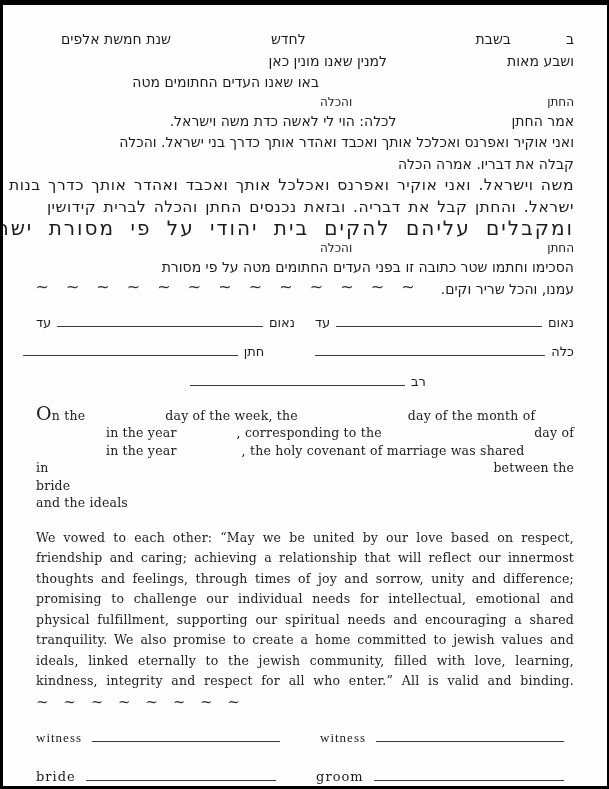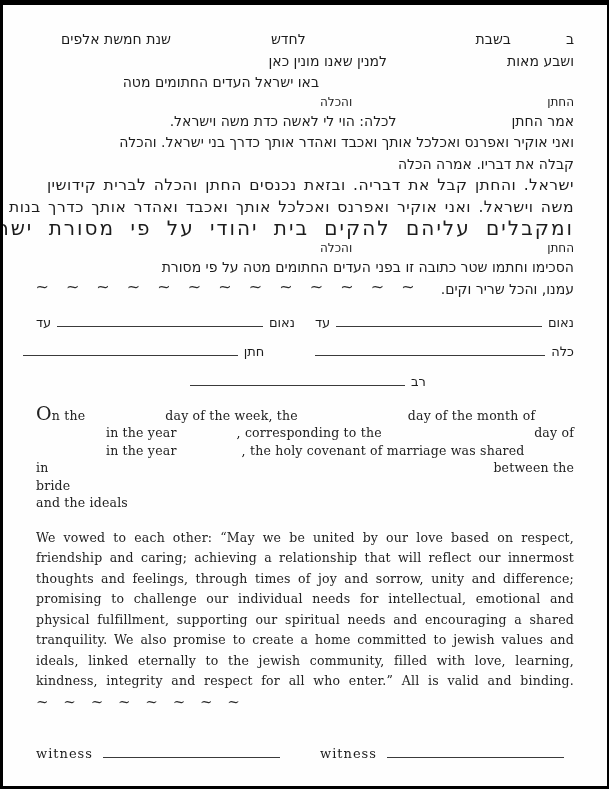--- a/index.html
+++ b/index.html
@@ -66,21 +66,21 @@
   .epar {
     font-family: "DejaVu Serif", serif;
     font-size: 12.5px; line-height: 20.5px; color: #222;
     text-align: justify; margin-top: 16px; letter-spacing: .2px;
   }
   .esig {
     display: flex; align-items: baseline;
     font-family: "DejaVu Serif", serif; font-size: 13px;
     letter-spacing: 1px; white-space: nowrap;
   }
-  .esig.first { margin-top: 32px; }
+  .esig.first { margin-top: 16px; font-family: Liberation Serif, serif; }
   .esig + .esig { margin-top: 21px; }
   .esig .sline { margin: 0 10px; }
 </style>
 </head>
 <body>
 
 <div class="page">
 
   <div class="hrow">
     <span>ב</span>
@@ -92,21 +92,21 @@
     <span>שנת חמשת אלפים</span>
   </div>
 
   <div class="hrow">
     <span>ושבע מאות</span>
     <span class="sp w120"></span>
     <span>למנין שאנו מונין כאן</span>
   </div>
 
   <div class="hrow indent-place">
-    <span>באו ישראל העדים החתומים מטה</span>
+    <span>באו שאנו העדים החתומים מטה</span>
   </div>
 
   <div class="hrow small">
     <span>החתן</span>
     <span class="sp w195"></span>
     <span>והכלה</span>
   </div>
 
   <div class="hrow">
     <span>אמר החתן</span>
@@ -117,25 +117,25 @@
   <div class="hrow">
     <span>ואני אוקיר ואפרנס ואכלכל אותך ואכבד ואהדר אותך כדרך בני ישראל. והכלה</span>
   </div>
 
   <div class="hrow">
     <span>קבלה את דבריו. אמרה הכלה</span>
     <span class="sp w175"></span>
   </div>
 
   <div class="hrow big">
+    <span>משה וישראל. ואני אוקיר ואפרנס ואכלכל אותך ואכבד ואהדר אותך כדרך בנות</span>
+  </div>
+
+  <div class="hrow big">
     <span>ישראל. והחתן קבל את דבריה. ובזאת נכנסים החתן והכלה לברית קידושין</span>
-  </div>
-
-  <div class="hrow big">
-    <span>משה וישראל. ואני אוקיר ואפרנס ואכלכל אותך ואכבד ואהדר אותך כדרך בנות</span>
   </div>
 
   <div class="hrow bigger">
     <span>ומקבלים עליהם להקים בית יהודי על פי מסורת ישראל.</span>
   </div>
 
   <div class="hrow small">
     <span>החתן</span>
     <span class="sp w195"></span>
     <span>והכלה</span>

